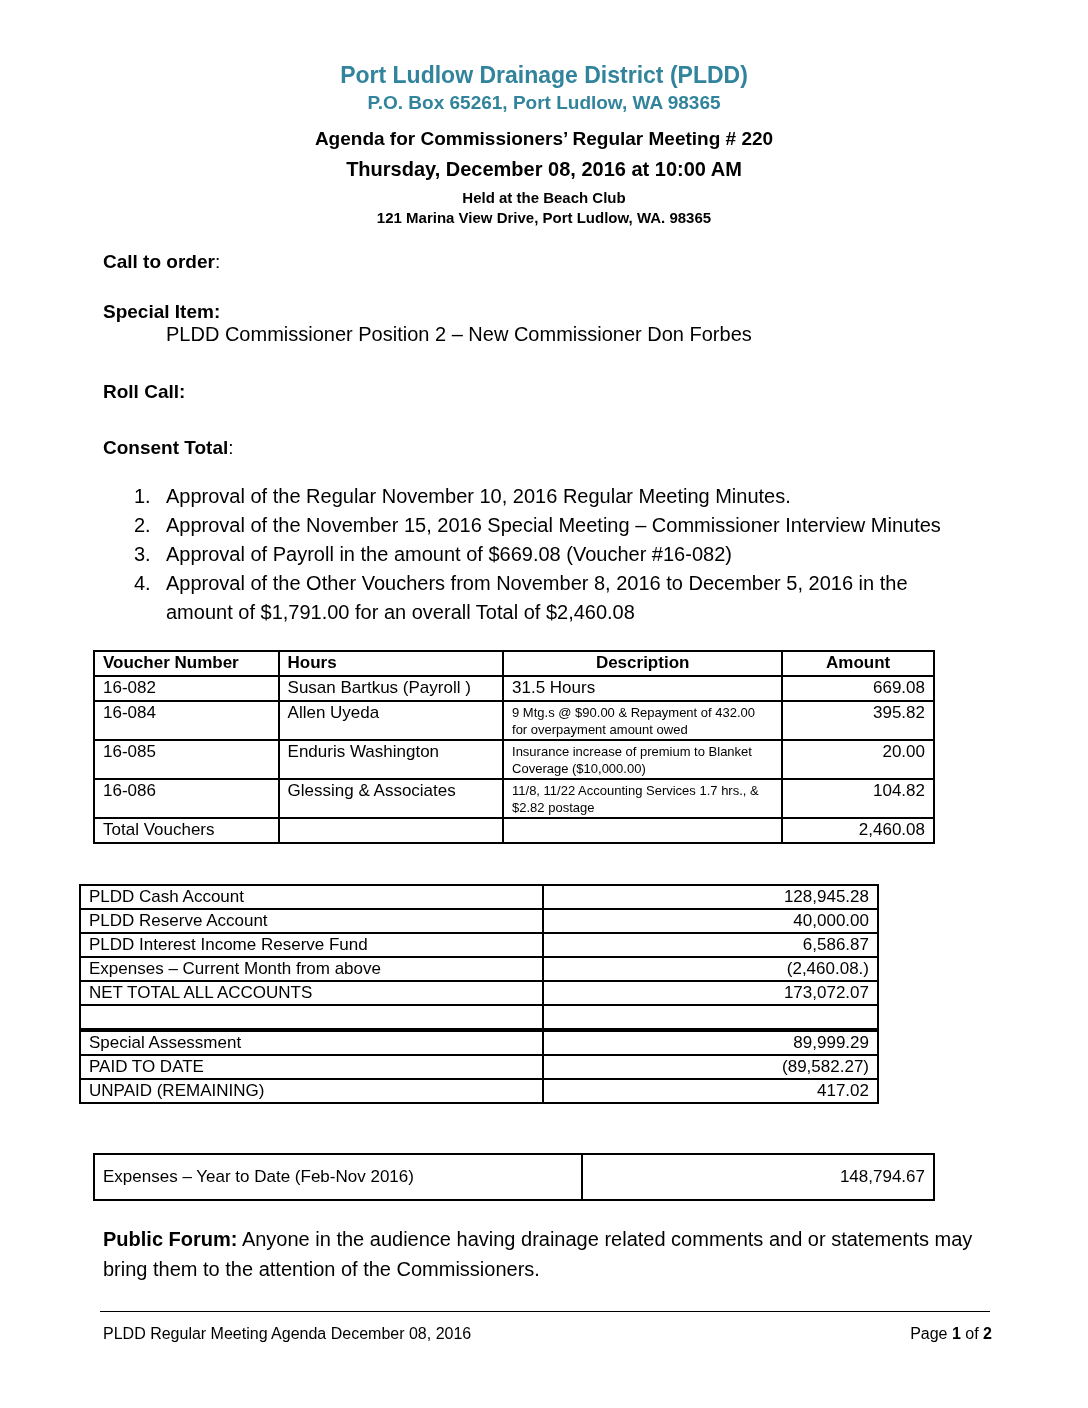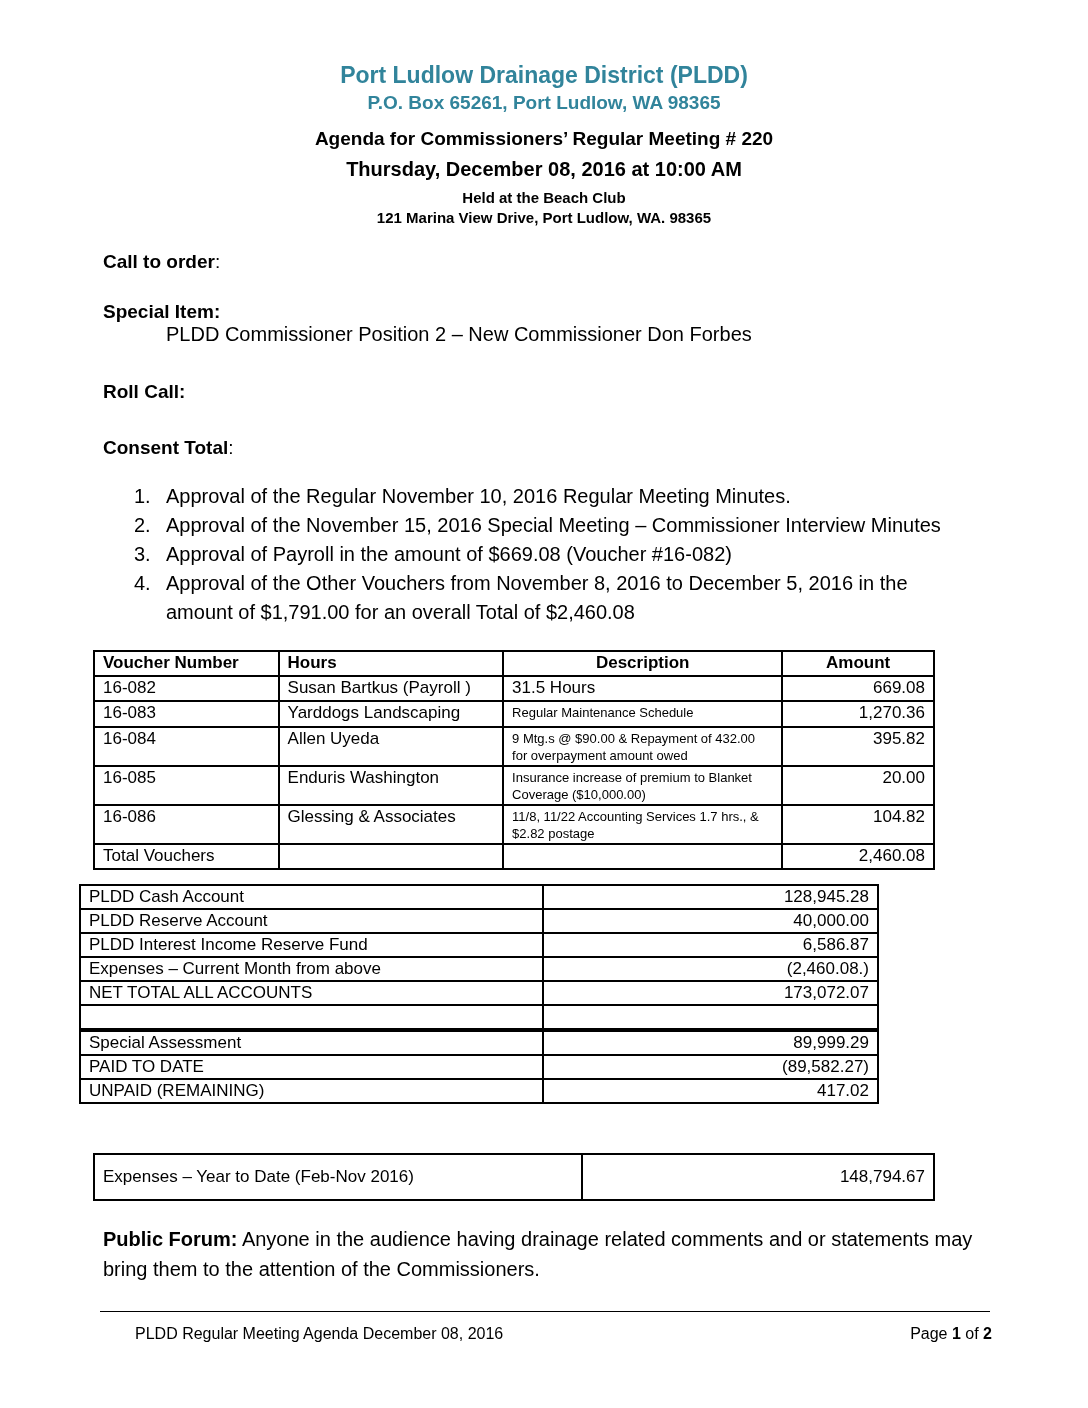--- a/index.html
+++ b/index.html
@@ -29,21 +29,21 @@
   .at { left: 79px; top: 884px; width: 800px; }
   .at td { height: 20px; line-height: 20px; padding: 1px 8px; }
   .at td.r { text-align: right; }
   .at tr.thick td { border-top: 4px solid #000; margin-left: 44px; }
   .yt { left: 93px; top: 1153px; width: 842px; }
   .yt td { height: 20px; line-height: 20px; padding: 12px 8px; }
   .yt td.r { text-align: right; }
   .forum { left: 103px; top: 1224px; width: 890px; font-size: 20px; line-height: 30px; }
   .forum b { font-weight: bold; }
   .footer-line { left: 100px; top: 1311px; width: 890px; height: 1px; background: #000; }
-  .footer-left { left: 103px; top: 1325px; font-size: 16px; margin-left: 32px; }
+  .footer-left { left: 103px; top: 1325px; font-size: 16px; }
   .footer-right { right: 96px; top: 1325px; font-size: 16px; }
 </style>
 </head>
 <body>
 
 <div class="abs center org-title">Port Ludlow Drainage District (PLDD)</div>
 <div class="abs center org-addr">P.O. Box 65261, Port Ludlow, WA 98365</div>
 <div class="abs center agenda-title">Agenda for Commissioners’ Regular Meeting # 220</div>
 <div class="abs center agenda-date">Thursday, December 08, 2016 at 10:00 AM</div>
 <div class="abs center venue">Held at the Beach Club</div>
@@ -81,26 +81,20 @@
     <th>Voucher Number</th>
     <th>Hours</th>
     <th class="c">Description</th>
     <th class="c">Amount</th>
   </tr>
   <tr>
     <td>16-082</td>
     <td>Susan Bartkus (Payroll )</td>
     <td>31.5 Hours</td>
     <td class="r">669.08</td>
-  </tr>
-  <tr>
-    <td>16-083</td>
-    <td>Yarddogs Landscaping</td>
-    <td class="desc-small">Regular Maintenance Schedule</td>
-    <td class="r">1,270.36</td>
   </tr>
   <tr>
     <td>16-084</td>
     <td>Allen Uyeda</td>
     <td class="desc-small">9 Mtg.s @ $90.00 &amp; Repayment of 432.00 for overpayment amount owed</td>
     <td class="r">395.82</td>
   </tr>
   <tr>
     <td>16-085</td>
     <td>Enduris Washington</td>

